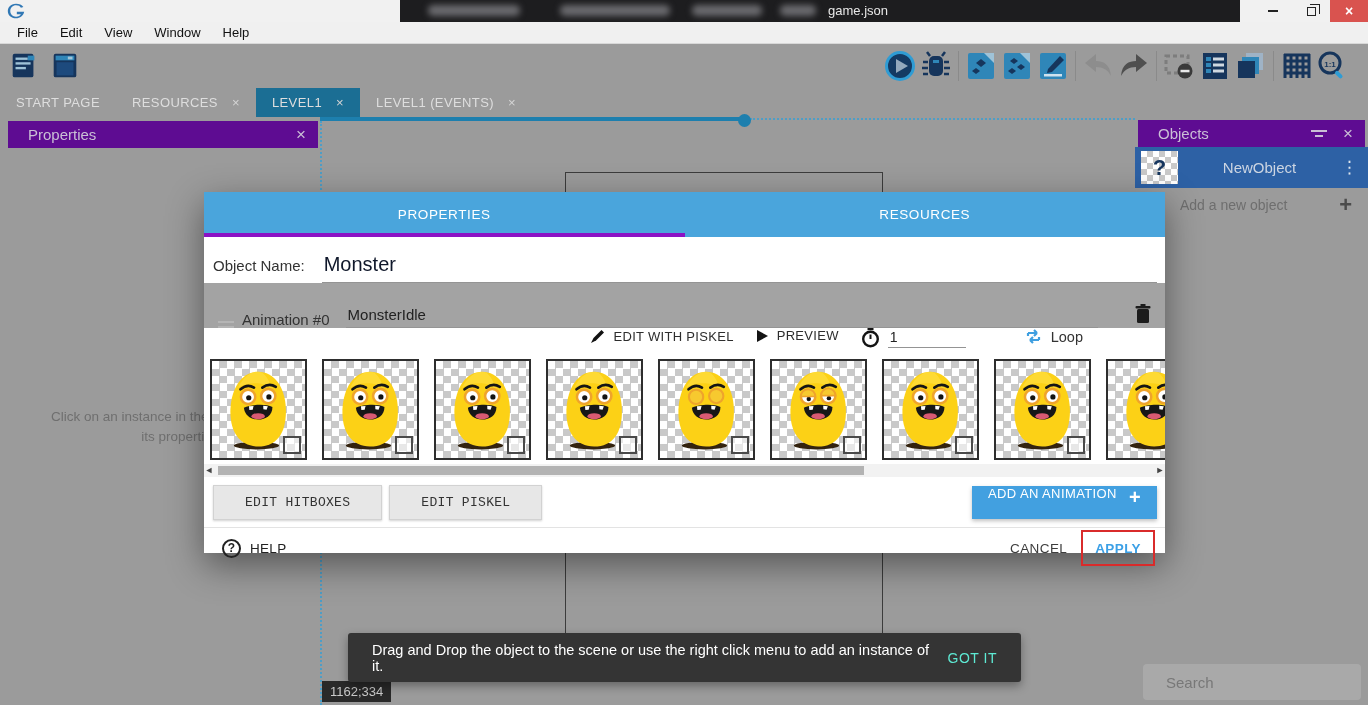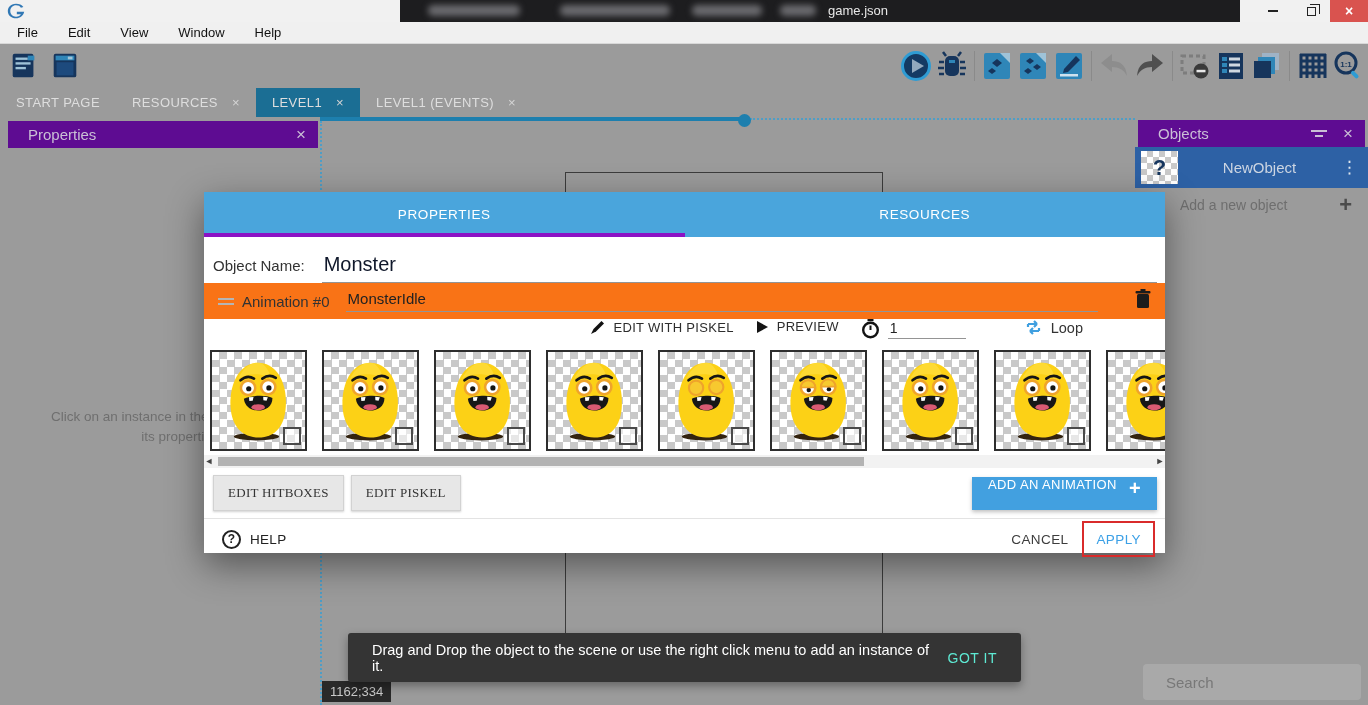--- a/index.html
+++ b/index.html
@@ -14,27 +14,27 @@
   .blob { position:absolute; top:5px; height:11px; background:#6a6a6e; border-radius:5px; filter:blur(3px); }
   .title-text { position:absolute; left:428px; top:3px; color:#e8e8e8; font-size:13px; }
   .win-controls { position:absolute; right:0; top:0; height:22px; display:flex; }
   .win-btn { width:38px; height:22px; display:flex; align-items:center; justify-content:center; font-size:13px; color:#222; }
   .win-btn.close { background:#d9534f; color:#fff; font-size:14px; font-weight:bold; }
   .restore-glyph { width:9px; height:9px; border:1px solid #222; position:relative; background:#f1f1f1; }
   .restore-glyph::before { content:""; position:absolute; left:2px; top:-4px; width:9px; height:9px; border:1px solid #222; border-left:none; border-bottom:none; }
   .min-glyph { width:10px; height:2px; background:#222; }
 
   
-  .menubar { position:absolute; left:0; top:22px; width:1368px; height:22px; background:#f0f0f0; display:flex; align-items:center; padding-left:8px; gap:12px; z-index:30; border-bottom:1px solid #d8d8d8; }
+  .menubar { position:absolute; left:0; top:22px; width:1368px; height:22px; background:#f0f0f0; display:flex; align-items:center; padding-left:8px; gap:4px; z-index:30; border-bottom:1px solid #d8d8d8; }
   .menu-item { font-size:13px; color:#111; padding:2px 9px; }
 
   
   .toolbar { position:absolute; left:0; top:44px; width:1368px; height:44px; display:flex; align-items:center; z-index:30; }
   .tb-left { display:flex; align-items:center; gap:5px; padding-left:6px; }
-  .tb-right { display:flex; align-items:center; gap:0; position:absolute; right:2px; top:4px; }
+  .tb-right { display:flex; align-items:center; gap:0; position:absolute; right:18px; top:4px; }
   .tb-icon { width:36px; height:36px; display:flex; align-items:center; justify-content:center; }
   .tb-sep { width:1px; height:30px; background:#8a8a8a; margin:0 4px; }
 
   
   .tabbar { position:absolute; left:0; top:88px; width:1368px; height:29px; display:flex; align-items:stretch; z-index:30; }
   .tab { display:flex; align-items:center; gap:14px; padding:0 16px; font-size:13px; letter-spacing:.4px; color:#dedede; }
   .tab .tab-x { font-size:13px; color:#d5d5d5; }
   .tab.active { background:#1b6e94; }
 
   
@@ -70,21 +70,21 @@
   .coord-badge { position:absolute; left:2px; top:564px; background:rgba(25,25,25,.88); color:#c9c9c9; font-size:13px; padding:3px 8px; z-index:6; }
 
   
   .dialog { position:absolute; left:204px; top:192px; width:961px; height:361px; background:#fff; box-shadow:0 12px 34px rgba(0,0,0,.45); z-index:10; }
   .dlg-tabs { position:relative; height:45px; background:#4aa5dc; display:flex; }
   .dlg-tab { flex:1; display:flex; align-items:center; justify-content:center; color:#fff; font-size:13.5px; letter-spacing:.6px; }
   .dlg-underline { position:absolute; left:0; bottom:0; width:481px; height:4px; background:#8b12c4; }
   .row-objname { height:46px; display:flex; align-items:flex-end; padding:0 8px 0 9px; }
   .row-objname .lbl { font-size:15px; color:#333; padding-bottom:9px; }
   .row-objname input { margin-left:17px; flex:1; border:none; border-bottom:1px solid #949494; outline:none; font-size:20px; color:#0f172a; padding:0 0 6px 2px; font-family:"Liberation Sans",sans-serif; }
-  .row-anim { height:36px; background:#f97316; display:flex; align-items:center; padding:0 14px; }
+  .row-anim { height:45px; background:#a3a3a3; display:flex; align-items:flex-end; padding:0 14px; }
   .drag-handle { width:16px; display:flex; flex-direction:column; gap:3px; }
   .drag-handle i { height:2px; background:#b5b5b5; display:block; }
   .row-anim .lbl { font-size:15px; color:#333; margin-left:8px; white-space:nowrap; }
   .row-anim input { margin-left:16px; width:752px; border:none; background:transparent; border-bottom:1px solid #949494; outline:none; font-size:15px; color:#222; padding:0 0 4px 2px; font-family:"Liberation Sans",sans-serif; }
   .trash { margin-left:auto; }
   .row-controls { height:31px; display:flex; align-items:flex-start; justify-content:flex-end; padding-right:82px; font-size:13px; color:#2d2d2d; }
   .ctl { display:flex; align-items:center; gap:8px; }
   .ctl-label { letter-spacing:.3px; }
   .timer-input { width:78px; border:none; border-bottom:1px solid #949494; outline:none; font-size:14px; color:#222; padding:0 0 2px 2px; font-family:"Liberation Sans",sans-serif; }
   .gap20 { width:22px; } .gap55 { width:58px; }
@@ -93,29 +93,29 @@
   .frames { position:relative; height:105px; display:flex; padding-left:6px; overflow:hidden; }
   .frame { position:relative; flex:0 0 97px; height:101px; margin-right:15px; border:2px solid #2e2e2e; background-image:conic-gradient(#c9c9c9 25%, #fff 25% 50%, #c9c9c9 50% 75%, #fff 75%); background-size:15px 15px; }
   .frame svg { display:block; margin:1px auto 0; }
   .frame-check { position:absolute; right:4px; bottom:4px; width:18px; height:18px; border:2px solid #4a4a4a; background:rgba(255,255,255,.55); }
 
   .hscroll { height:13px; background:#f2f2f2; position:relative; display:flex; align-items:center; }
   .hs-arrow { width:10px; text-align:center; font-size:9px; color:#444; line-height:13px; }
   .hs-thumb { position:absolute; left:14px; top:2px; width:646px; height:9px; background:#b3b3b3; }
 
   .row-buttons { height:42px; display:flex; align-items:center; padding:0 8px 0 9px; margin-top:4px; }
-  .gbtn { background:#e7e7e7; border:1px solid #d2d2d2; box-shadow:0 1px 2px rgba(0,0,0,.18); font-size:13px; color:#333; letter-spacing:.3px; padding:9px 14px; margin-right:7px; font-family:Liberation Serif, serif; }
+  .gbtn { background:#e7e7e7; border:1px solid #d2d2d2; box-shadow:0 1px 2px rgba(0,0,0,.18); font-size:13px; color:#333; letter-spacing:.3px; padding:9px 31px; margin-right:7px; font-family:Liberation Mono, monospace; }
   .add-anim { margin-left:auto; background:#42a0e0; color:#fff; border:none; font-size:13px; letter-spacing:.4px; padding:0 16px; height:33px; display:flex; align-items:flex-start; gap:12px; box-shadow:0 2px 4px rgba(0,0,0,.25); font-family:"Liberation Sans",sans-serif; }
   .add-anim .plus { font-size:20px; font-weight:bold; }
 
   .dlg-footer { height:41px; margin-top:4px; border-top:1px solid #e3e3e3; display:flex; align-items:center; padding:0 10px 0 18px; }
   .help { display:flex; align-items:center; gap:9px; font-size:13.5px; color:#222; letter-spacing:.3px; }
   .help-q { width:19px; height:19px; border:2px solid #222; border-radius:50%; display:flex; align-items:center; justify-content:center; font-size:12px; font-weight:bold; color:#222; }
   .cancel { margin-left:auto; font-size:13.5px; color:#3d3d3d; letter-spacing:.4px; padding:8px 10px; }
-  .apply-box { border:2px solid #d92b2b; margin-left:4px; padding:7px 12px; }
+  .apply-box { border:2px solid #d92b2b; margin-left:4px; padding:7px 12px;font-weight:bold; }
   .apply { font-size:13.5px; color:#3ca0e6; letter-spacing:.4px; }
 
   
   .snackbar { position:absolute; left:348px; top:633px; width:673px; height:49px; background:#343434; border-radius:3px; box-shadow:0 4px 10px rgba(0,0,0,.35); display:flex; align-items:center; padding:0 24px; z-index:12; }
   .snack-msg { color:#fff; font-size:14.5px; flex:1; }
   .snack-action { color:#5eead4; font-size:14px; letter-spacing:.5px; margin-left:14px; }
 </style>
 </head>
 <body>
 

